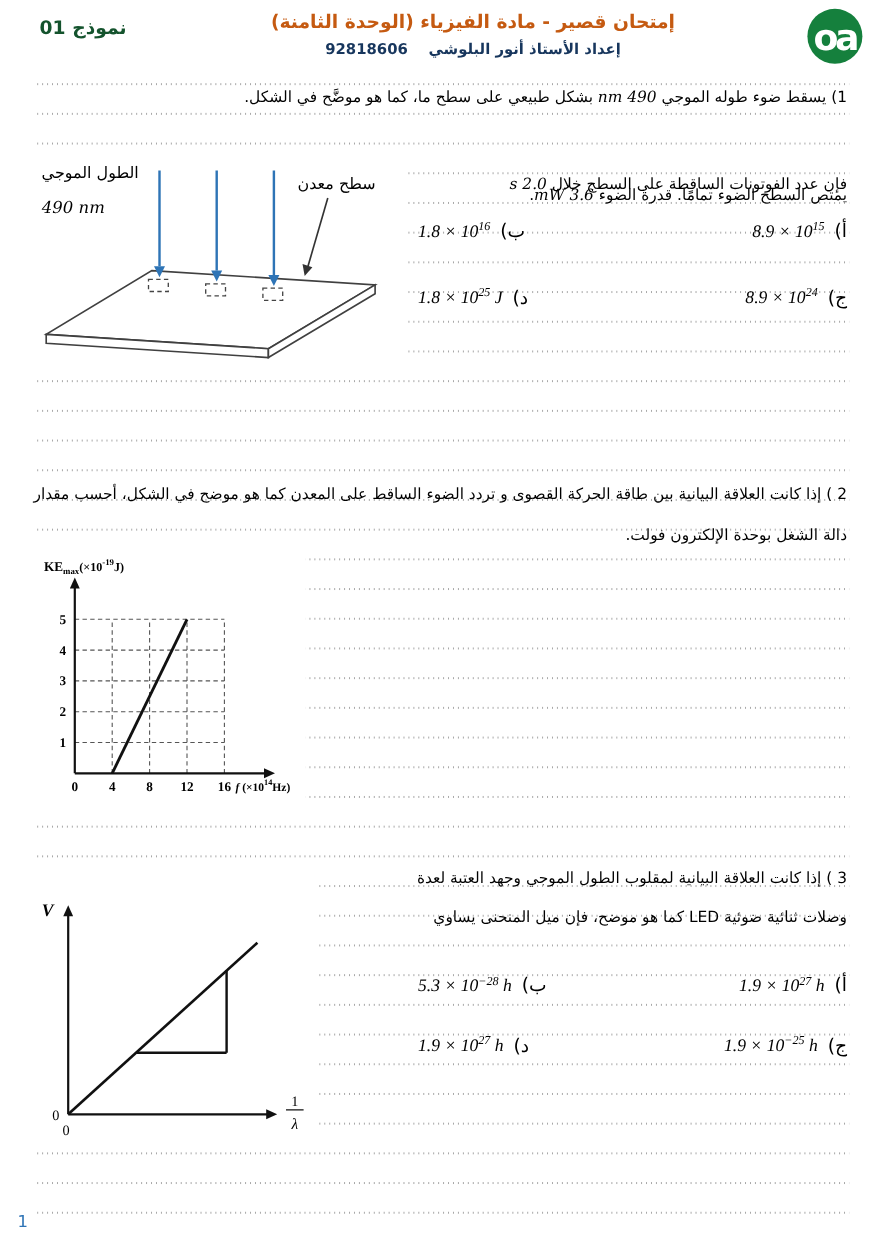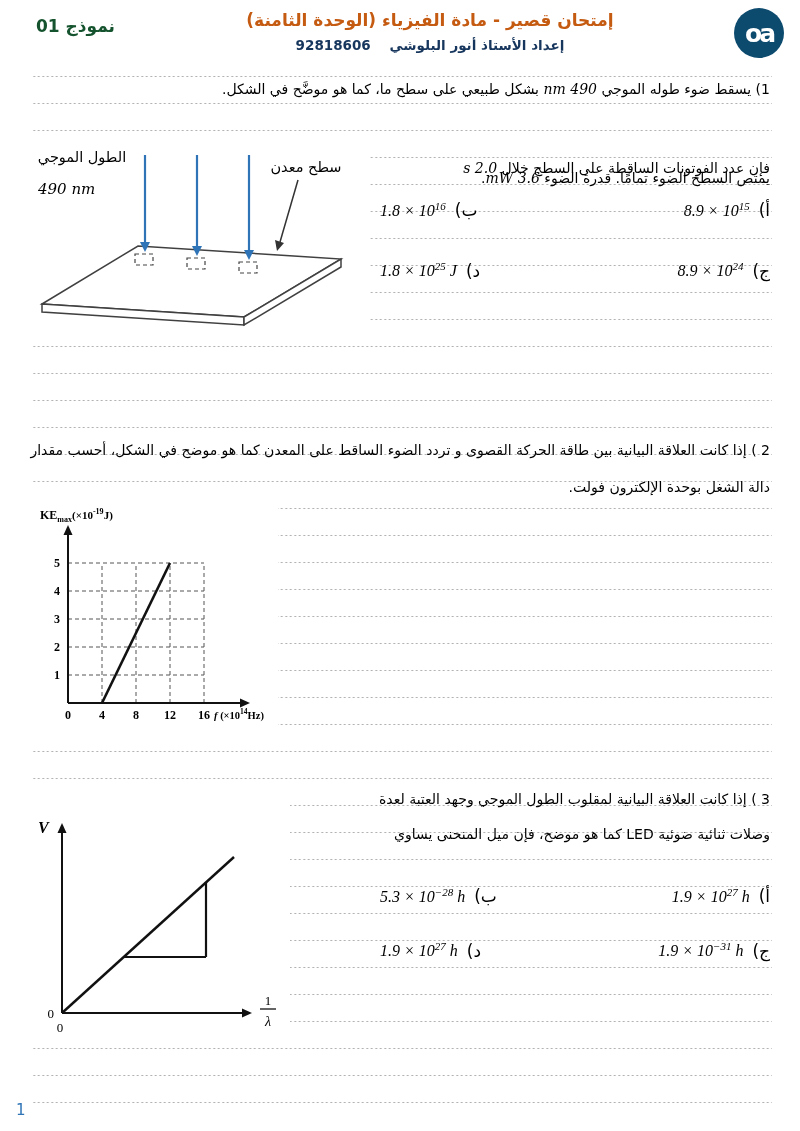--- a/index.html
+++ b/index.html
@@ -21,23 +21,23 @@
   }
   .whitebox { background: #ffffff; position: absolute; }
 
   
   .model-label { position: absolute; top: 16px; left: 36px; color: #14532d; font-weight: bold; font-size: 17px; }
   .header-center { position: absolute; top: 10px; left: 220px; width: 420px; text-align: center; direction: rtl; }
   .exam-title { color: #C55A11; font-weight: bold; font-size: 17px; }
   .exam-subtitle { color: #17365D; font-weight: bold; font-size: 13.5px; margin-top: 7px; white-space: pre; }
   .logo { position: absolute; top: 8px; right: 16px; display: flex; align-items: center; gap: 7px; direction: ltr; }
   .logo-mark {
-    width: 50px; height: 50px; border-radius: 50%; background: #0c4a6e;
+    width: 50px; height: 50px; border-radius: 50%; background: #15803d;
     color: #fff; display: flex; align-items: center; justify-content: center;
-    font-weight: bold; font-size: 25px; letter-spacing: -3px;
+    font-weight: bold; font-size: 33px; letter-spacing: -3px;
   }
   .logo-text { font-size: 21px; font-weight: bold; letter-spacing: 0.5px; }
   .logo-oman { color: #F7941E; }
   .logo-academy { color: #00A79D; }
 
   
   .ar { direction: rtl; text-align: right; font-size: 14px; line-height: 1.4; position: absolute; }
   .mi { font-family: "DejaVu Serif", serif; font-style: italic; }
 
   .q1-line1 { top: 80px; left: 30px; right: 30px; }
@@ -195,21 +195,21 @@
       <span class="opt-value"><span>1.9 × 10</span><sup>27</sup><span> h</span></span>
     </div>
     <div class="option">
       <span class="opt-label">ب)</span>
       <span class="opt-value"><span>5.3 × 10</span><sup>−28</sup><span> h</span></span>
     </div>
   </div>
   <div class="opt-row">
     <div class="option">
       <span class="opt-label">ج)</span>
-      <span class="opt-value"><span>1.9 × 10</span><sup>−31</sup><span> h</span></span>
+      <span class="opt-value"><span>1.9 × 10</span><sup>−25</sup><span> h</span></span>
     </div>
     <div class="option">
       <span class="opt-label">د)</span>
       <span class="opt-value"><span>1.9 × 10</span><sup>27</sup><span> h</span></span>
     </div>
   </div>
 </div>
 
 <div class="whitebox graph3">
 <svg width="262" height="252" viewBox="0 0 262 252">

